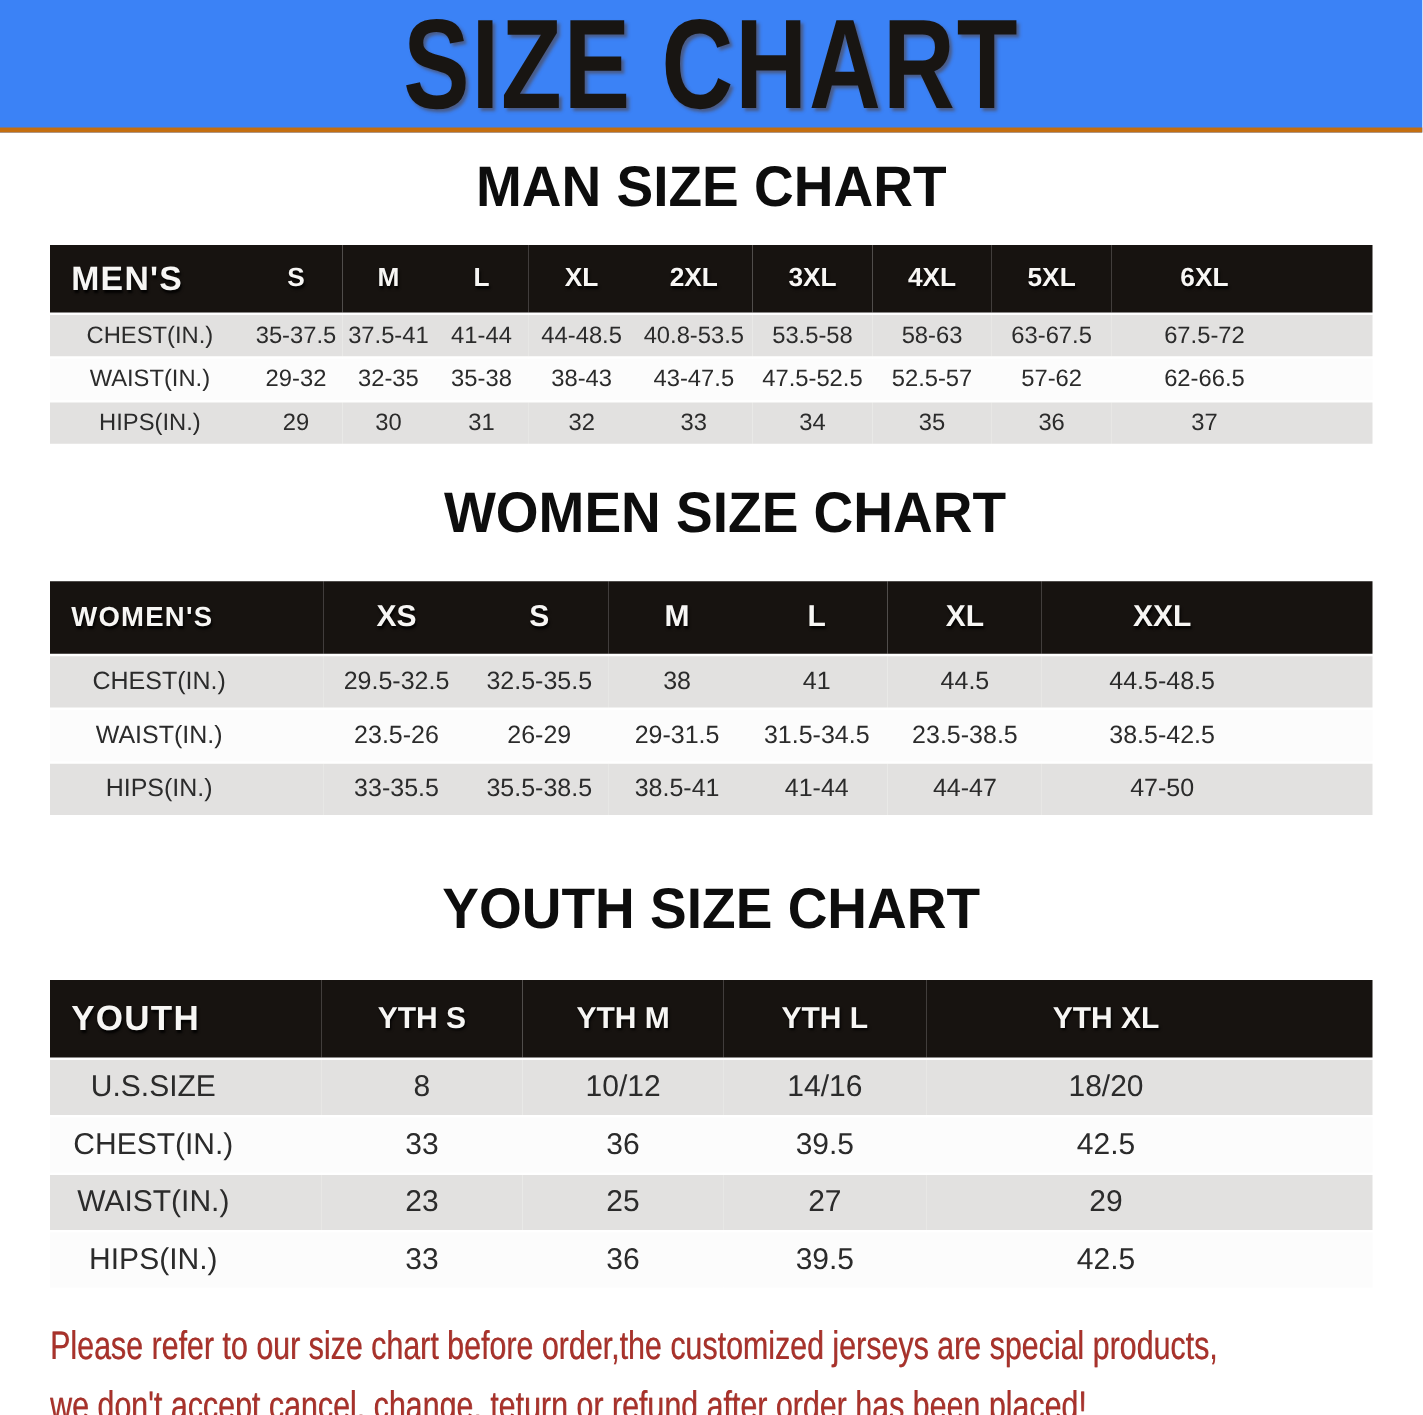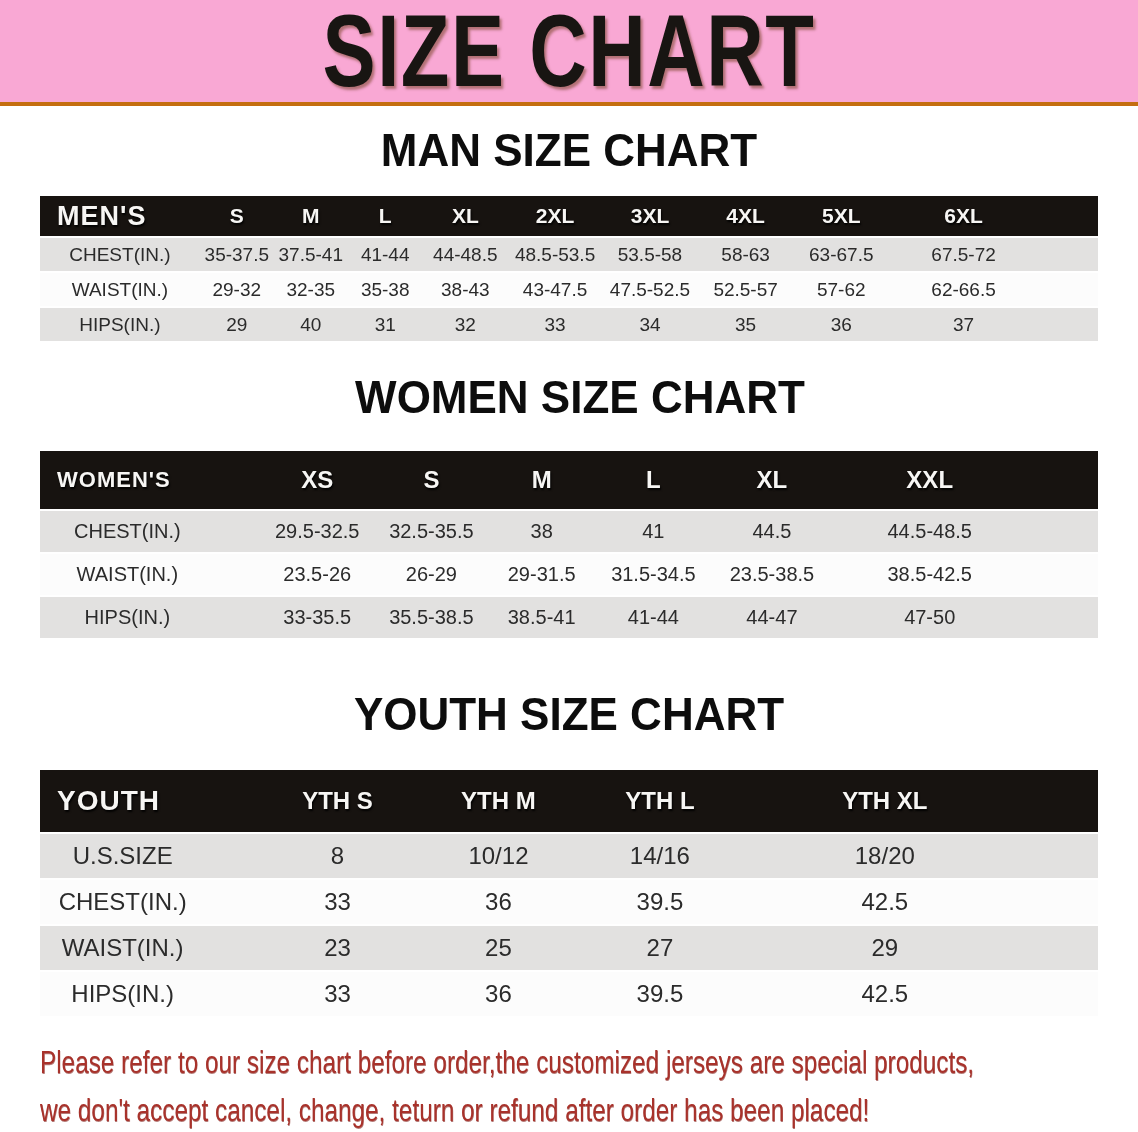--- a/index.html
+++ b/index.html
@@ -7,21 +7,21 @@
     width: 1138px; height: 1132px;
     background: #ffffff;
     font-family: "Liberation Sans", sans-serif;
     overflow: hidden;
   }
   .page { width: 1138px; height: 1132px; position: relative; }
 
   
   .banner {
     height: 102px;
-    background: #f9a8d4;
+    background: #3b82f6;
     border-bottom: 4px solid #C46E10;
     display: flex; align-items: center; justify-content: center;
     overflow: hidden;
   }
   .banner-title {
     display: inline-block;
     font-size: 102px;
     font-weight: 700;
     color: #181512;
     letter-spacing: 2px;
@@ -73,21 +73,21 @@
     text-align: center;
     color: #2B2B2B;
     padding: 0;
     white-space: nowrap;
     overflow: hidden;
   }
   .size-table tbody tr:nth-child(odd) td  { background: #E2E1E0; }
   .size-table tbody tr:nth-child(even) td { background: #FCFCFC; }
 
   
-  .tbl-men th { height: 40px; font-size: 21px; }
+  .tbl-men th { height: 54px; font-size: 21px; }
   .tbl-men th.head-label { font-size: 27px; }
   .tbl-men td { height: 33px; font-size: 19px; }
   .tbl-men th:nth-child(1){width:14.6%} .tbl-men th:nth-child(2){width:7.5%}
   .tbl-men th:nth-child(3){width:7.5%}  .tbl-men th:nth-child(4){width:7.6%}
   .tbl-men th:nth-child(5){width:8.65%} .tbl-men th:nth-child(6){width:9.55%}
   .tbl-men th:nth-child(7){width:9.7%}  .tbl-men th:nth-child(8){width:9.7%}
   .tbl-men th:nth-child(9){width:9.7%}  .tbl-men th:nth-child(10){width:15.5%}
   .tbl-men th:last-child, .tbl-men td:last-child { padding-right: 60px; }
 
   
@@ -155,42 +155,42 @@
             <th class="head-size">6XL</th>
           </tr>
         </thead>
         <tbody>
           <tr>
             <td class="row-label">CHEST(IN.)</td>
             <td class="value-cell">35-37.5</td>
             <td class="value-cell">37.5-41</td>
             <td class="value-cell">41-44</td>
             <td class="value-cell">44-48.5</td>
-            <td class="value-cell">48.5-53.5</td>
+            <td class="value-cell">40.8-53.5</td>
             <td class="value-cell">53.5-58</td>
             <td class="value-cell">58-63</td>
             <td class="value-cell">63-67.5</td>
             <td class="value-cell">67.5-72</td>
           </tr>
           <tr>
             <td class="row-label">WAIST(IN.)</td>
             <td class="value-cell">29-32</td>
             <td class="value-cell">32-35</td>
             <td class="value-cell">35-38</td>
             <td class="value-cell">38-43</td>
             <td class="value-cell">43-47.5</td>
             <td class="value-cell">47.5-52.5</td>
             <td class="value-cell">52.5-57</td>
             <td class="value-cell">57-62</td>
             <td class="value-cell">62-66.5</td>
           </tr>
           <tr>
             <td class="row-label">HIPS(IN.)</td>
             <td class="value-cell">29</td>
-            <td class="value-cell">40</td>
+            <td class="value-cell">30</td>
             <td class="value-cell">31</td>
             <td class="value-cell">32</td>
             <td class="value-cell">33</td>
             <td class="value-cell">34</td>
             <td class="value-cell">35</td>
             <td class="value-cell">36</td>
             <td class="value-cell">37</td>
           </tr>
         </tbody>
       </table>

